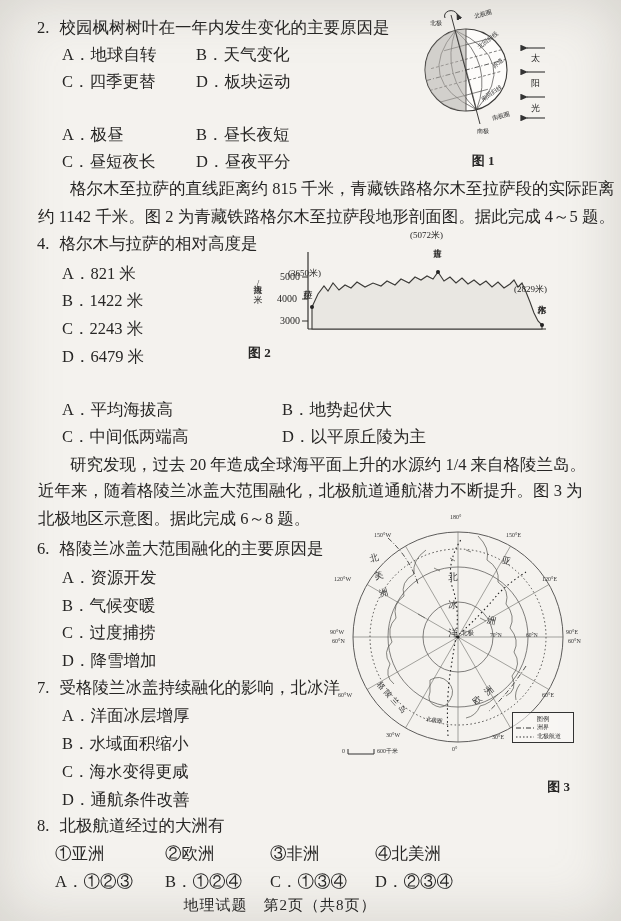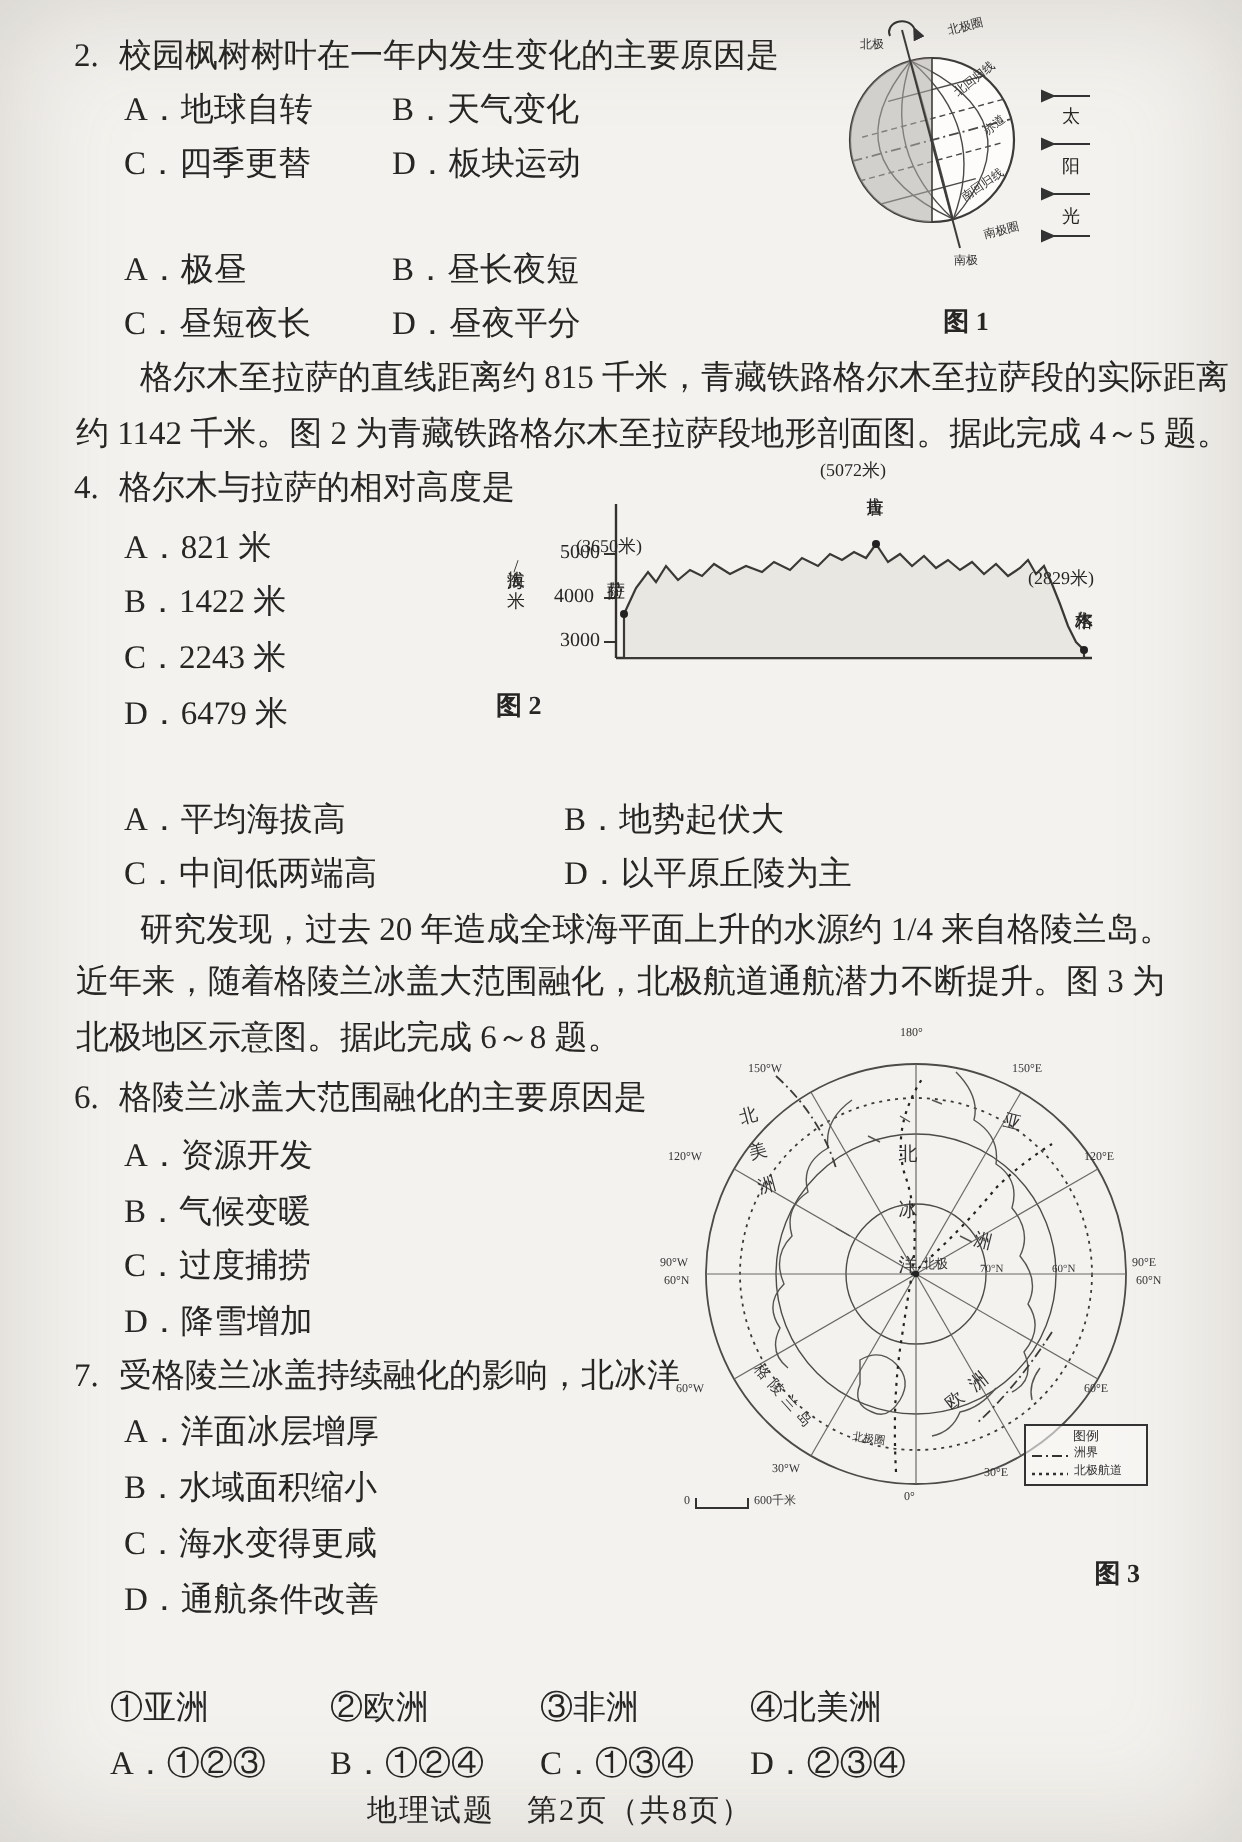--- a/index.html
+++ b/index.html
@@ -244,20 +244,24 @@
         <svg width="18" height="4" aria-hidden="true">
             <line x1="0" y1="2" x2="18" y2="2" stroke="#333" stroke-width="1.2" stroke-dasharray="1.5,2"></line>
           </svg>
         <span class="tiny">北极航道</span>
       </div>
     </div>
 
     <div class="abs cap" style="left:0;top:268px;width:240px;text-align:right;margin-top:12px;">图 3</div>
   </div>
 
+  <div class="abs txt" style="left:37px;top:815px;">
+    <span>8.</span>
+    <span style="margin-left:6px;">北极航道经过的大洲有</span>
+  </div>
   <div class="abs txt" style="left:55px;top:843px;">①亚洲</div>
   <div class="abs txt" style="left:165px;top:843px;">②欧洲</div>
   <div class="abs txt" style="left:270px;top:843px;">③非洲</div>
   <div class="abs txt" style="left:375px;top:843px;">④北美洲</div>
   <div class="abs txt" style="left:55px;top:871px;">A．①②③</div>
   <div class="abs txt" style="left:165px;top:871px;">B．①②④</div>
   <div class="abs txt" style="left:270px;top:871px;">C．①③④</div>
   <div class="abs txt" style="left:375px;top:871px;">D．②③④</div>
 
   <div class="abs footer" style="left:0;top:896px;width:560px;text-align:center;">地理试题　第2页（共8页）</div>

